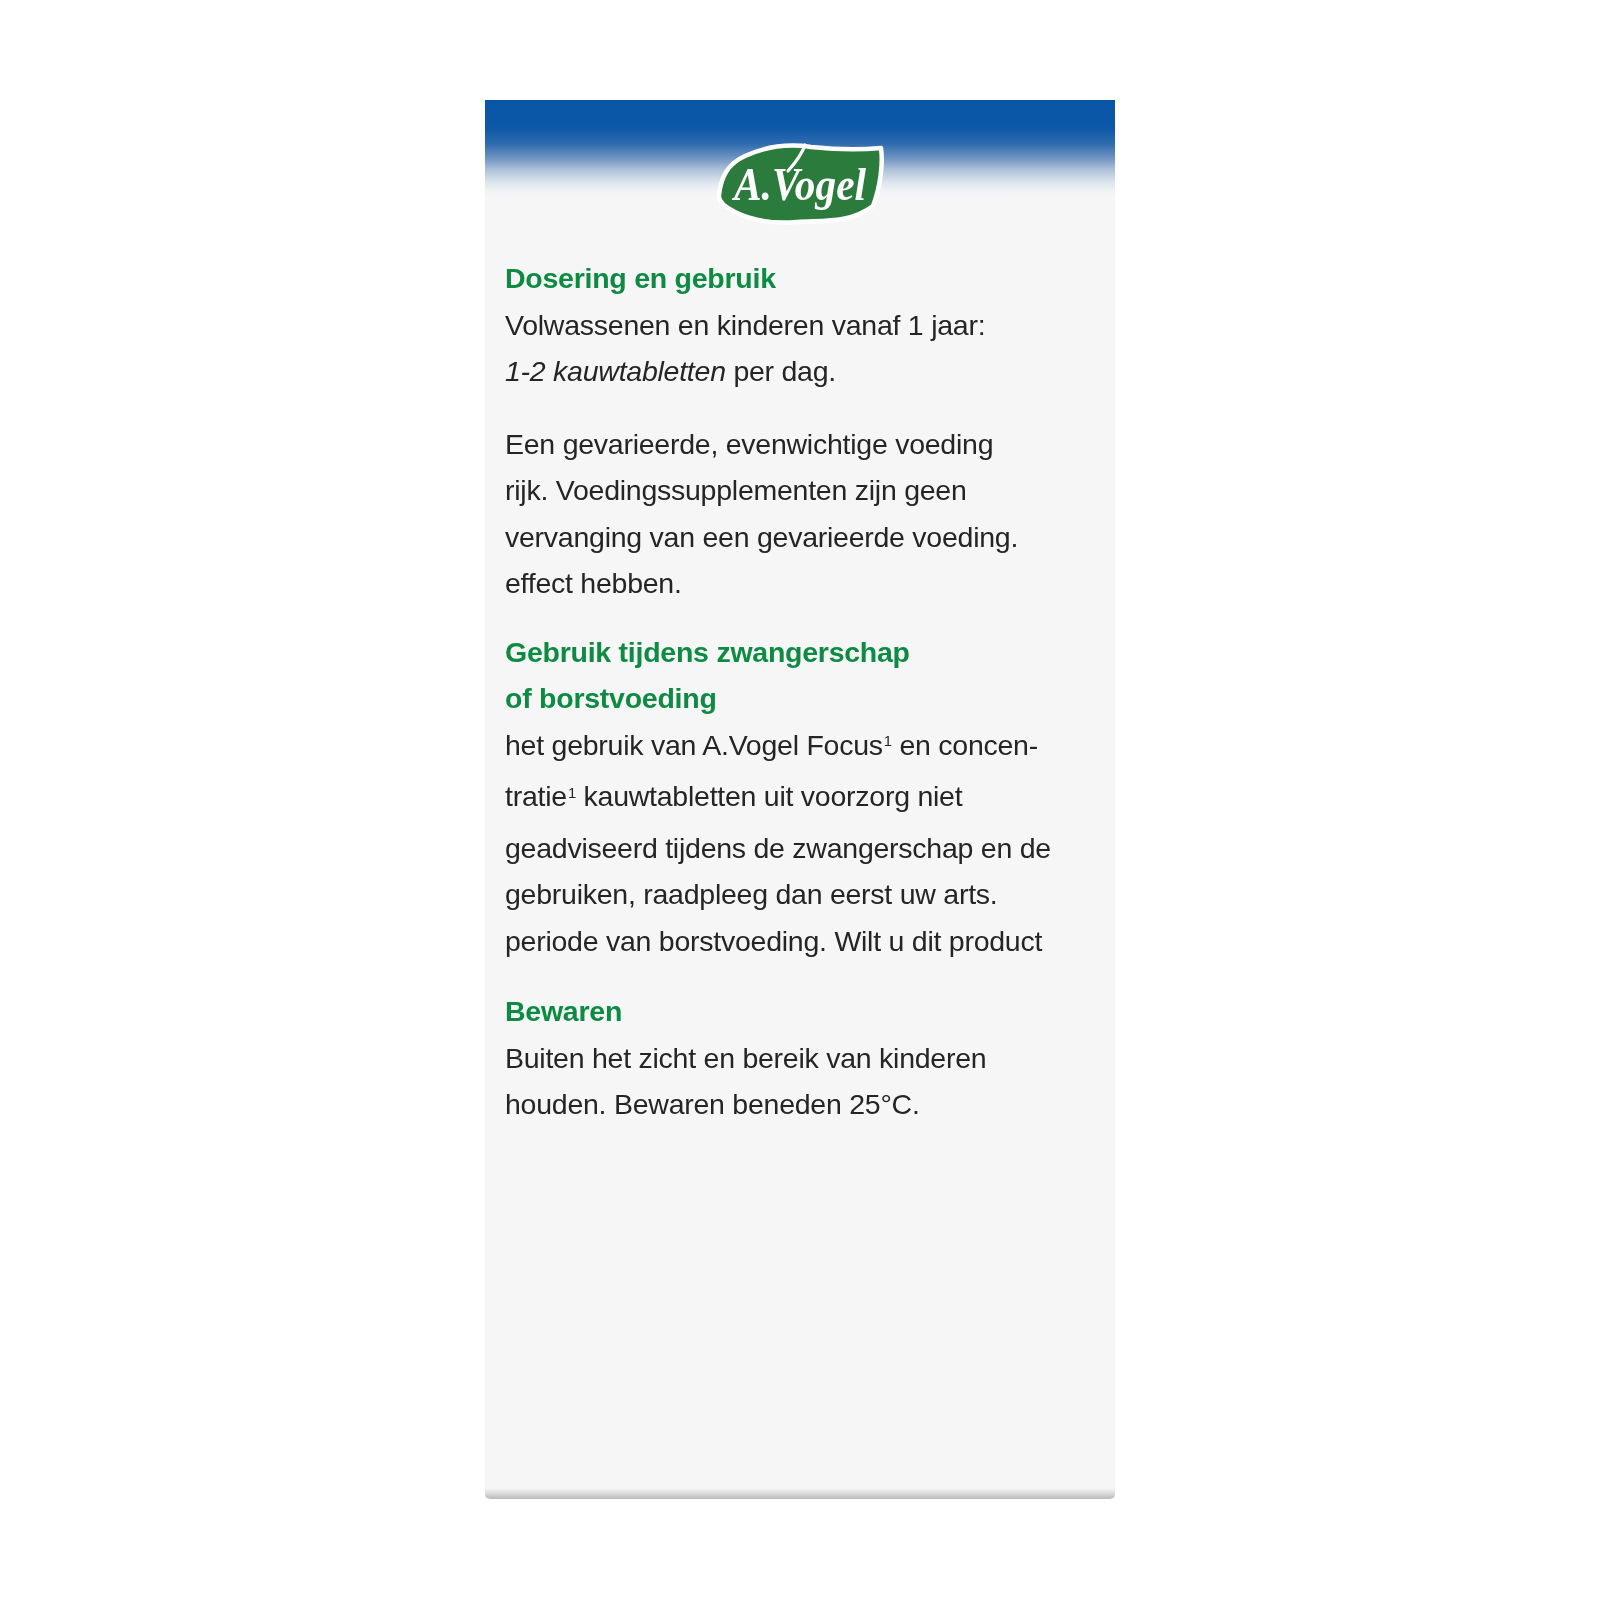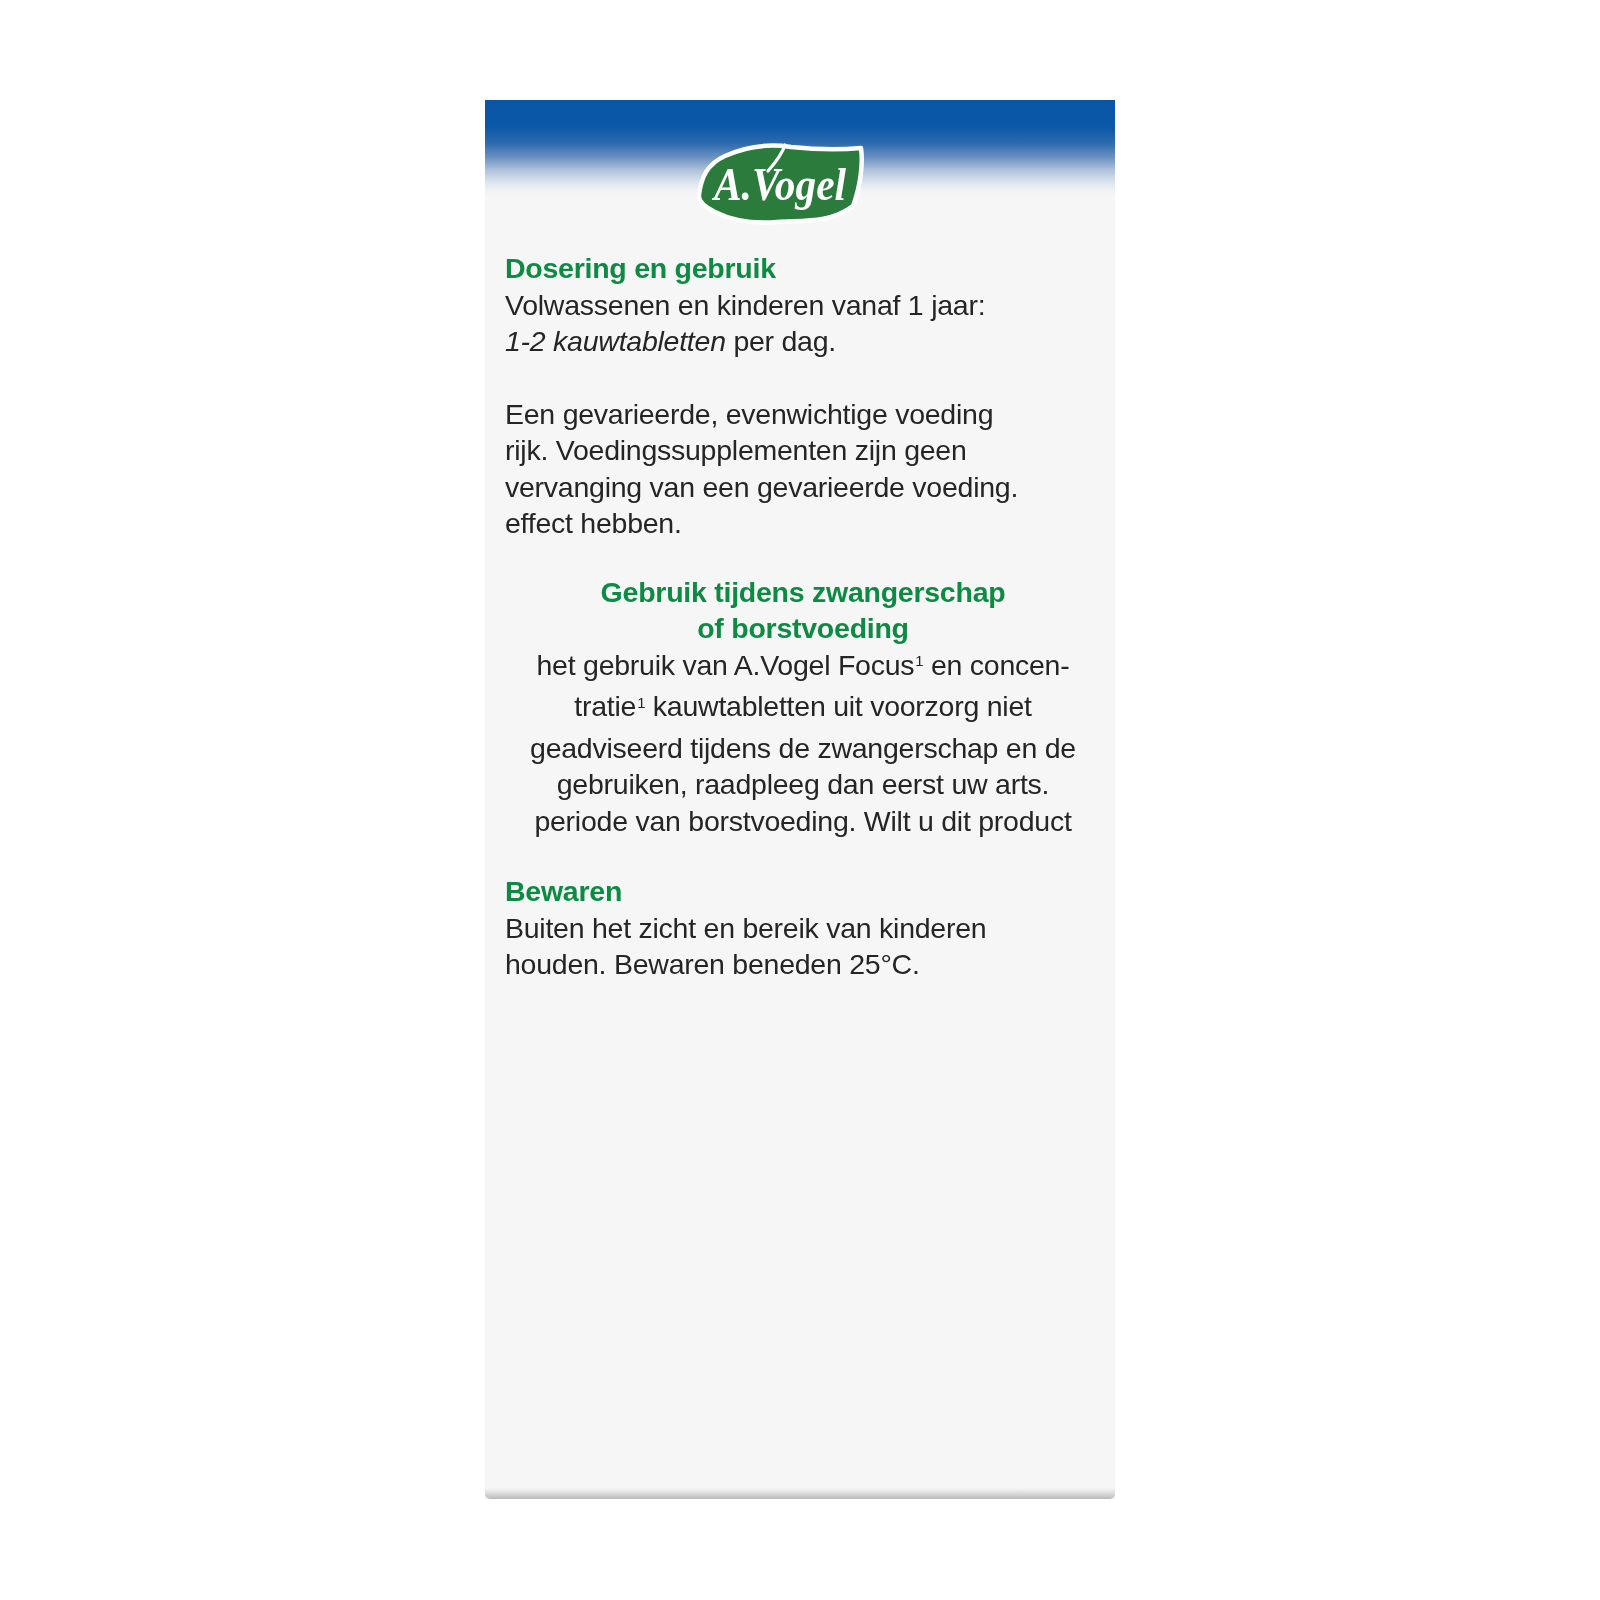--- a/index.html
+++ b/index.html
@@ -34,42 +34,42 @@
       #0c58a8 28%,
       #2e6bae 45%,
       #6f94c2 60%,
       #aec2da 72%,
       #dde5ee 85%,
       #f1f3f5 94%,
       #f6f6f7 100%);
   }
   .logo {
     position: absolute;
-    left: 206px;
+    left: 226px;
     top: 40px;
     width: 178px;
     height: 90px;
   }
   .content {
     position: absolute;
     left: 20px;
     top: 150px;
     width: 596px;
     color: #252525;
     font-size: 28.5px;
     line-height: 36.5px;
     letter-spacing: -0.25px;
   }
-  .line { white-space: nowrap; }
+  .line { white-space: nowrap; margin-top: 10px; }
   .heading .line {
     color: #0d8b43;
     font-weight: bold;
   }
   .block.b2 { margin-top: 36px; }
-  .block.b3 { margin-top: 32px; text-align: center; }
+  .block.b3 { margin-top: 32px; }
   .block.b4 { margin-top: 34px; }
   .it { font-style: italic; }
   .sup {
     font-size: 0.52em;
     position: relative;
     top: -0.55em;
     margin-left: 1px;
   }
   .panel-shadow {
     position: absolute;

